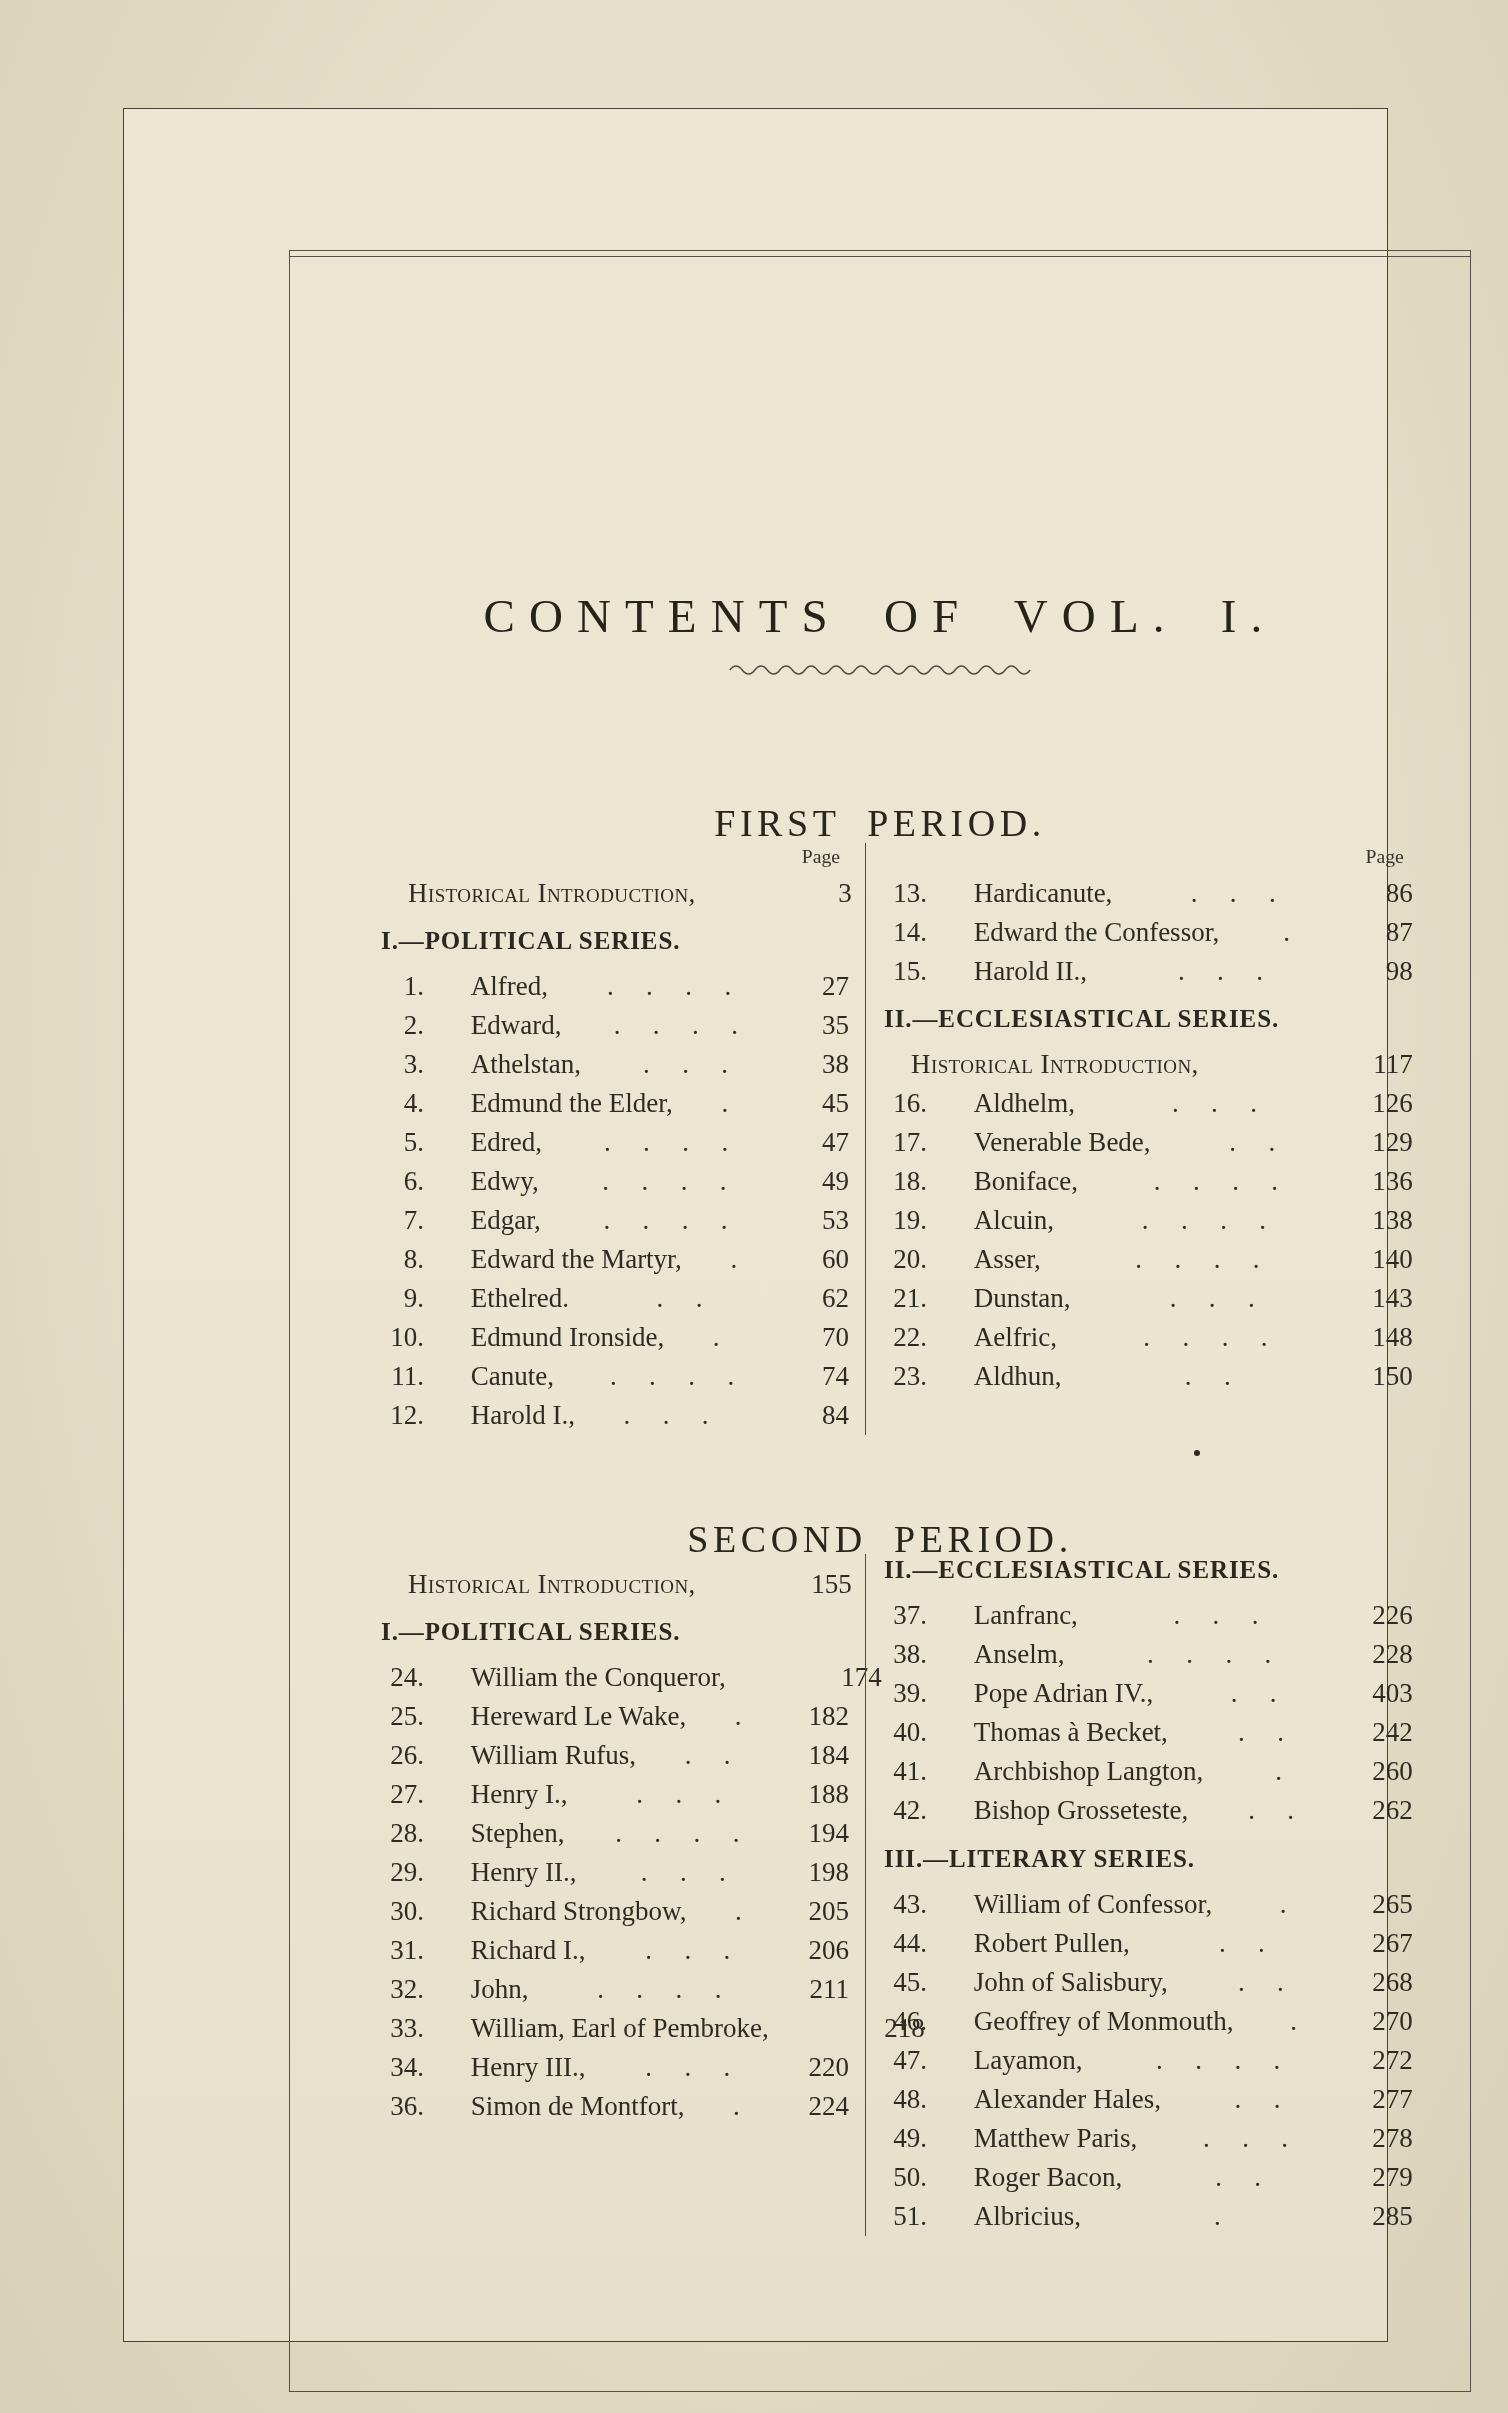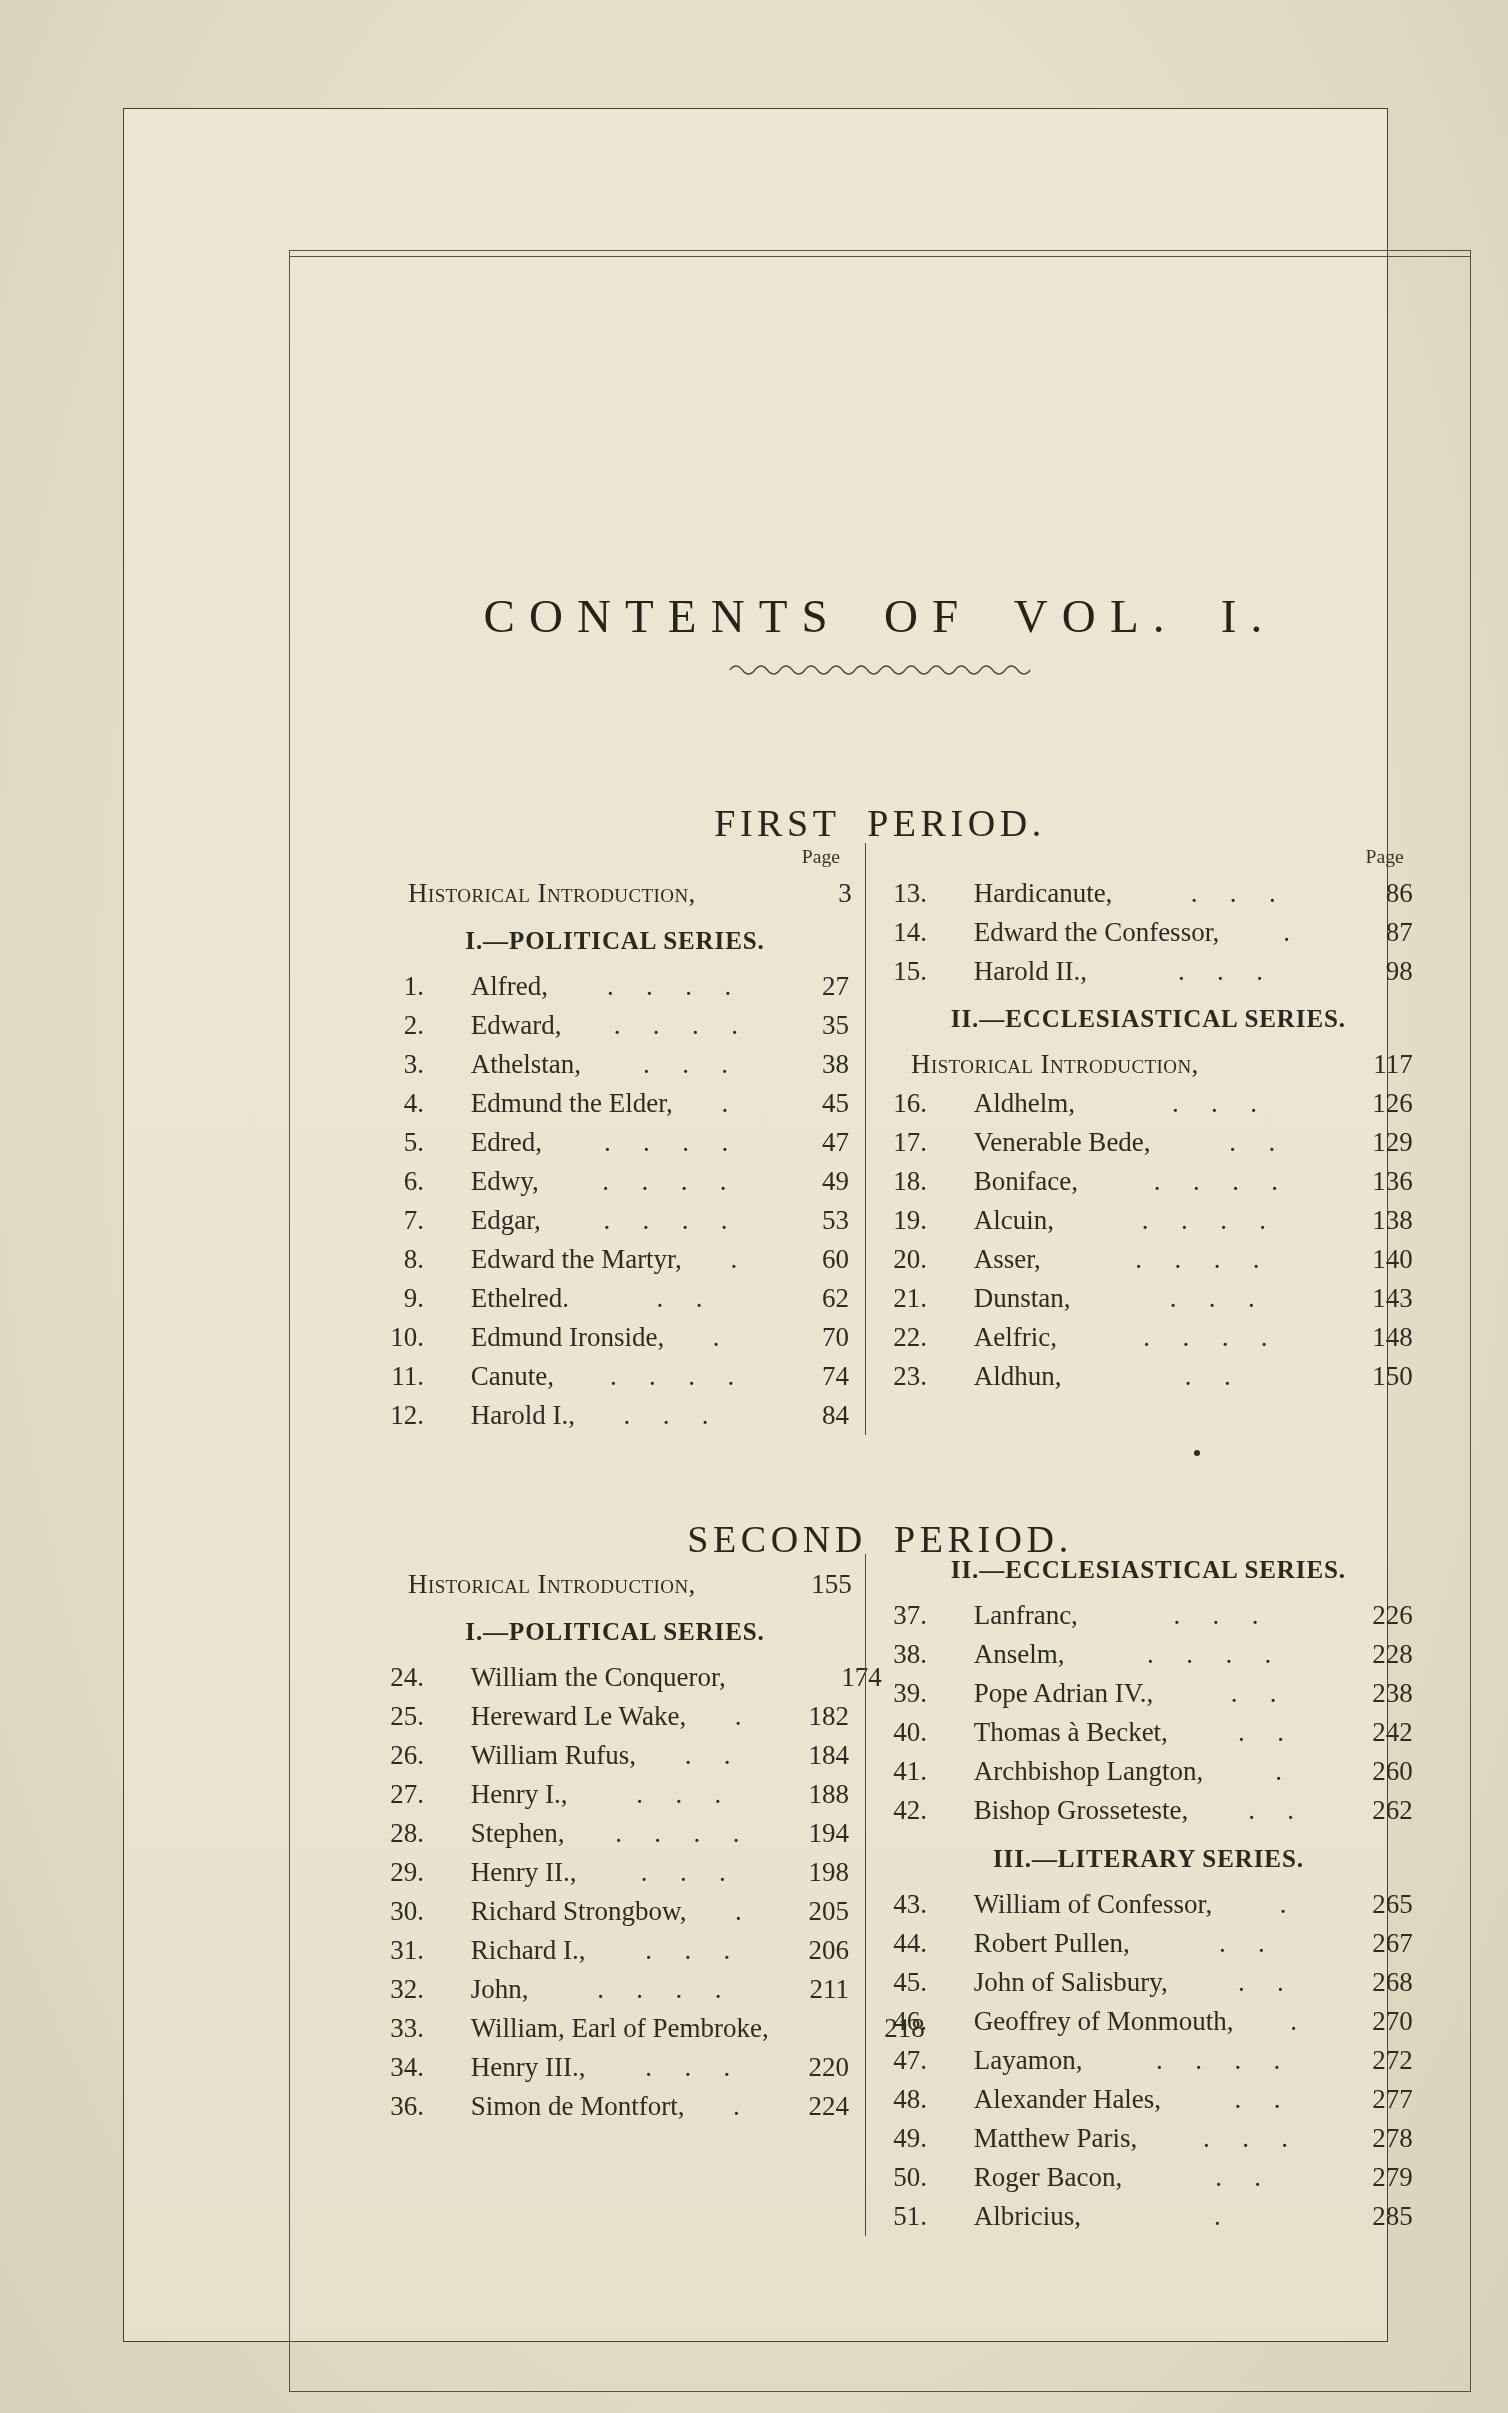--- a/index.html
+++ b/index.html
@@ -89,21 +89,21 @@
 
   .page-col-label {
     font-size: 19.7px;
     text-align: right;
     padding-right: 9px;
     line-height: 27px;
     margin-bottom: 3.6px;
     color: #37342a;
   }
   .series-heading {
-    text-align: center;
+    text-align: left;
     font-size: 25px;
     letter-spacing: 0.9px;
     margin: 14.3px 0 12.5px 0;
     color: #2b2820;
     white-space: nowrap;
   }
   .row {
     display: flex;
     align-items: baseline;
     line-height: 39px;
@@ -461,21 +461,21 @@
                 <span class="num">38.</span>
                 <span class="lbl">Anselm,</span>
                 <span class="dots">. . . .</span>
                 <span class="pg">228</span>
               </div>
 
               <div class="row">
                 <span class="num">39.</span>
                 <span class="lbl">Pope Adrian IV.,</span>
                 <span class="dots">. .</span>
-                <span class="pg">238</span>
+                <span class="pg">403</span>
               </div>
 
               <div class="row">
                 <span class="num">40.</span>
                 <span class="lbl">Thomas à Becket,</span>
                 <span class="dots">. .</span>
                 <span class="pg">242</span>
               </div>
 
               <div class="row">

